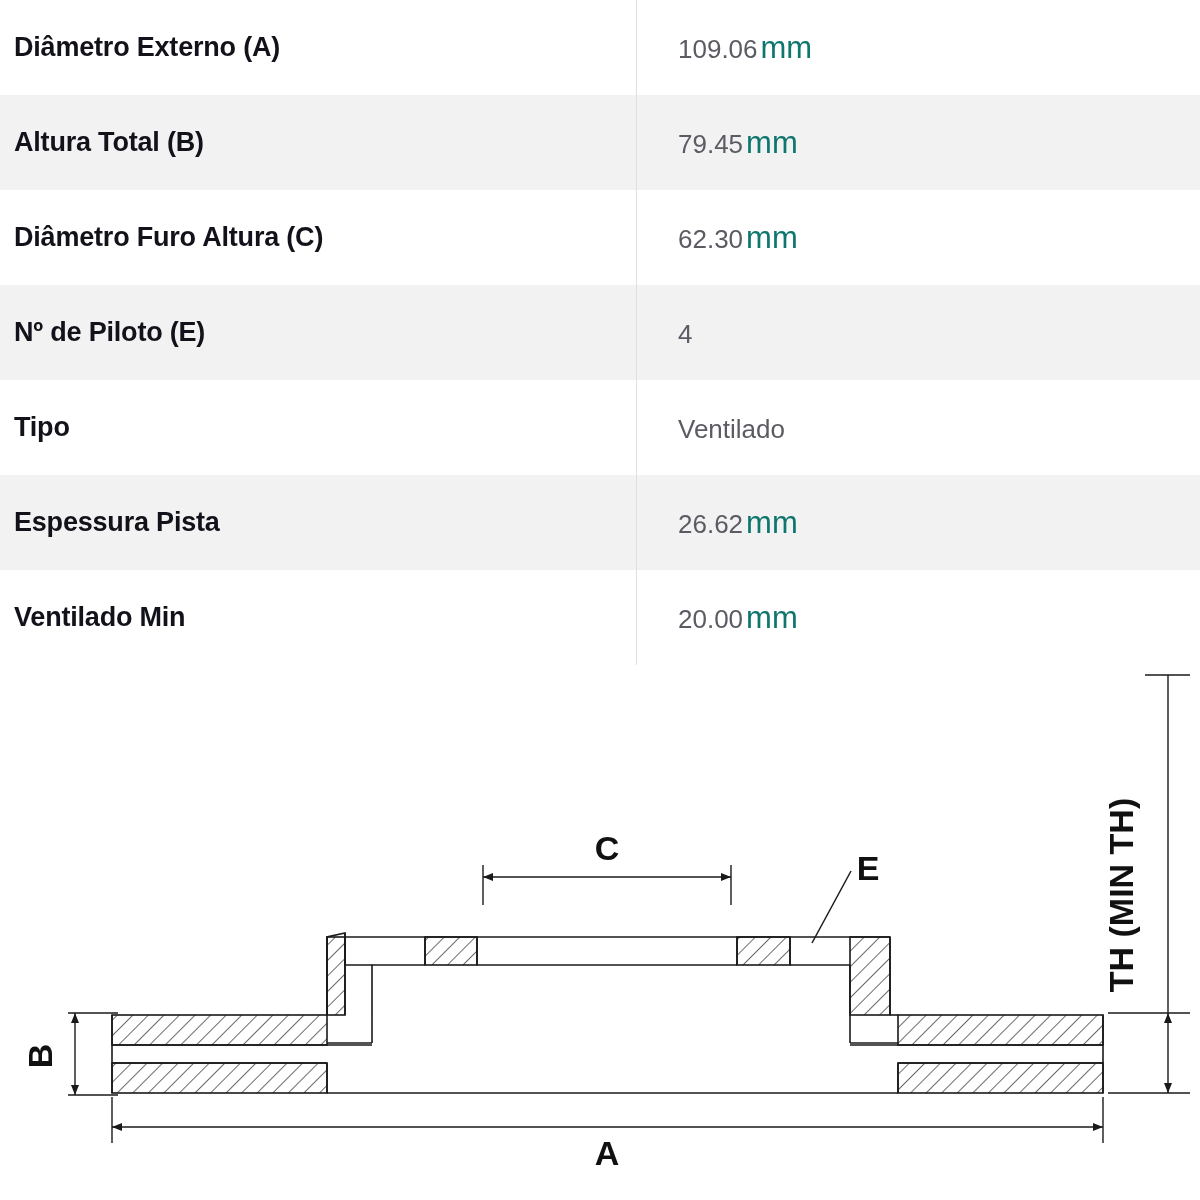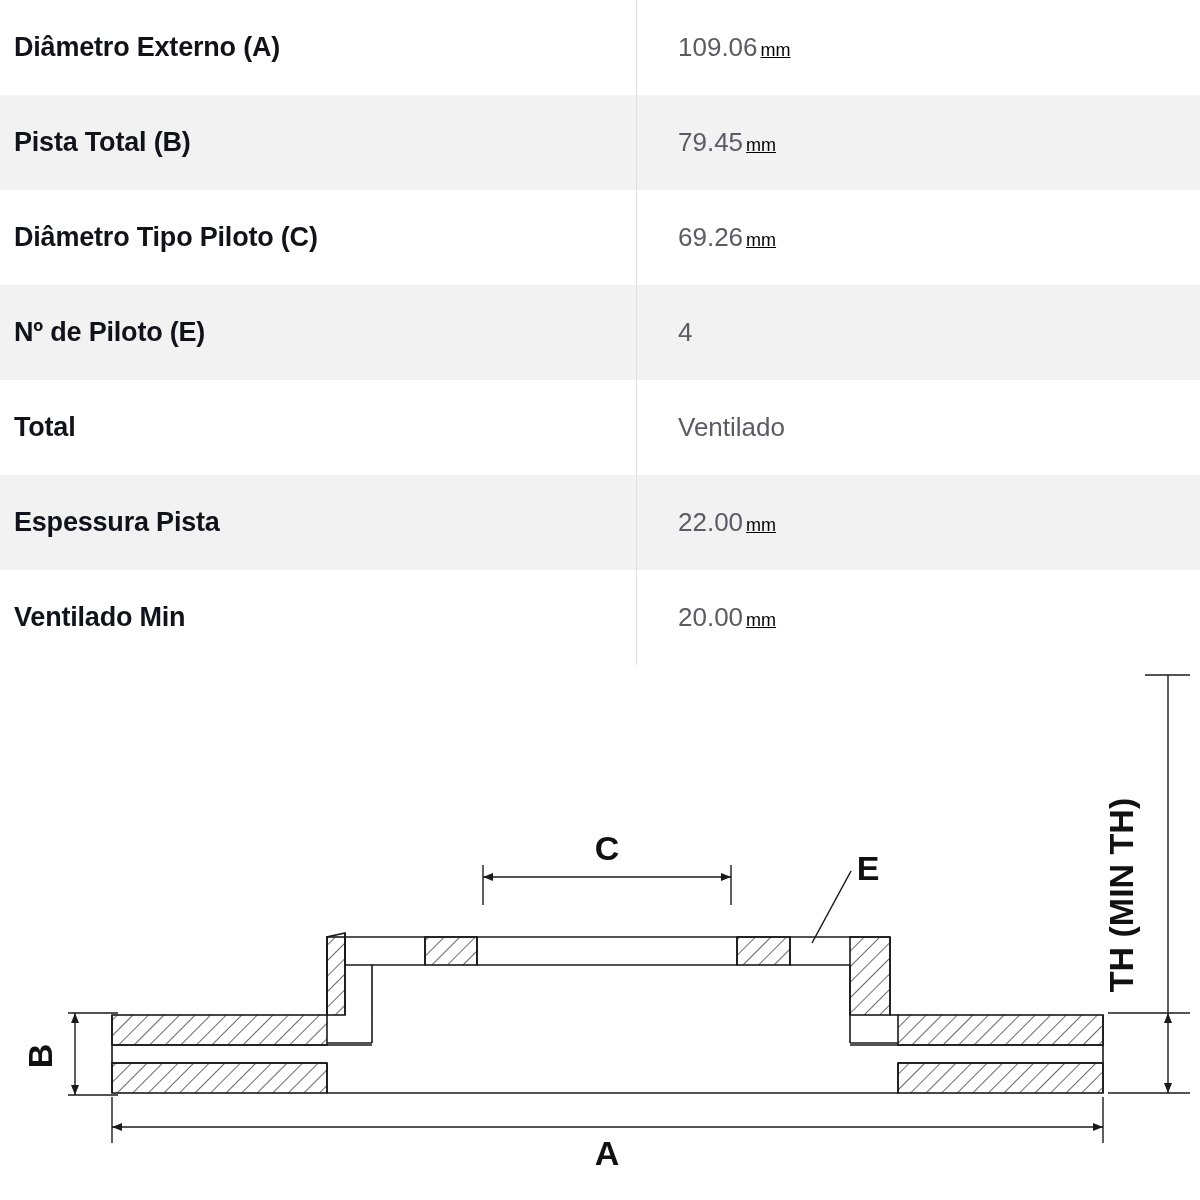--- a/index.html
+++ b/index.html
@@ -49,24 +49,23 @@
     letter-spacing: -0.2px;
   }
   .spec-table td.value-cell {
     width: 564px;
     font-size: 26px;
     font-weight: normal;
     color: #5b5b63;
     padding-left: 28px;
   }
   .value-unit {
-    font-size: 18px;
+    font-size: 31px;
     margin-left: 3px;
-    color: #000000;
-    text-decoration: underline;
+    color: #0f766e;
   }
   .col-divider {
     position: absolute;
     left: 636px;
     top: 0;
     width: 1px;
     height: 665px;
     background: #e0e0e0;
   }
 
@@ -87,38 +86,38 @@
 <div class="page">
 
   <div style="position:relative;">
     <table class="spec-table">
       <tbody>
         <tr class="odd-row">
           <td class="label-cell">Diâmetro Externo (A)</td>
           <td class="value-cell"><span>109.06</span><span class="value-unit">mm</span></td>
         </tr>
         <tr class="even-row">
-          <td class="label-cell">Pista Total (B)</td>
+          <td class="label-cell">Altura Total (B)</td>
           <td class="value-cell"><span>79.45</span><span class="value-unit">mm</span></td>
         </tr>
         <tr class="odd-row">
-          <td class="label-cell">Diâmetro Tipo Piloto (C)</td>
-          <td class="value-cell"><span>69.26</span><span class="value-unit">mm</span></td>
+          <td class="label-cell">Diâmetro Furo Altura (C)</td>
+          <td class="value-cell"><span>62.30</span><span class="value-unit">mm</span></td>
         </tr>
         <tr class="even-row">
           <td class="label-cell">Nº de Piloto (E)</td>
           <td class="value-cell"><span>4</span><span class="value-unit"></span></td>
         </tr>
         <tr class="odd-row">
-          <td class="label-cell">Total</td>
+          <td class="label-cell">Tipo</td>
           <td class="value-cell"><span>Ventilado</span><span class="value-unit"></span></td>
         </tr>
         <tr class="even-row">
           <td class="label-cell">Espessura Pista</td>
-          <td class="value-cell"><span>22.00</span><span class="value-unit">mm</span></td>
+          <td class="value-cell"><span>26.62</span><span class="value-unit">mm</span></td>
         </tr>
         <tr class="odd-row">
           <td class="label-cell">Ventilado Min</td>
           <td class="value-cell"><span>20.00</span><span class="value-unit">mm</span></td>
         </tr>
       </tbody>
     </table>
     <div class="col-divider"></div>
   </div>
 

